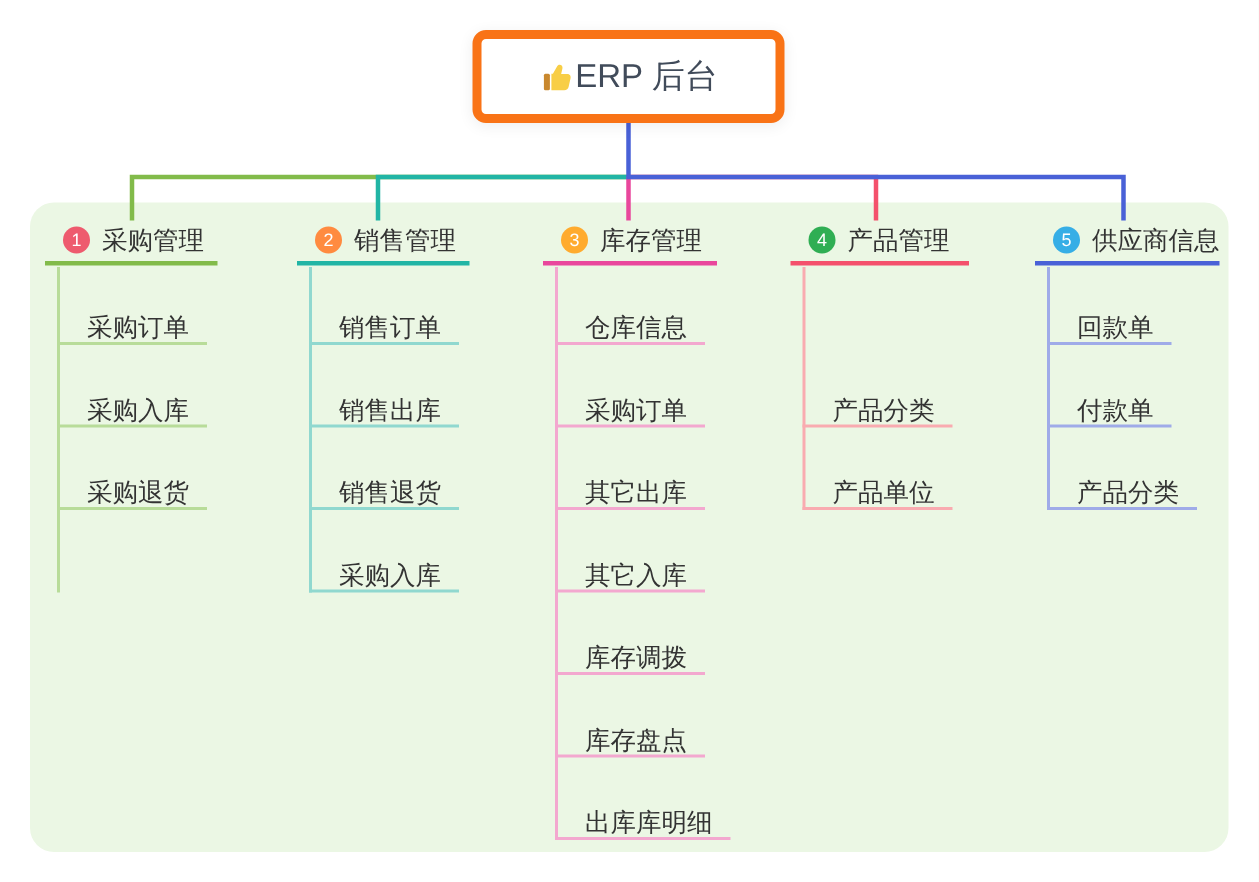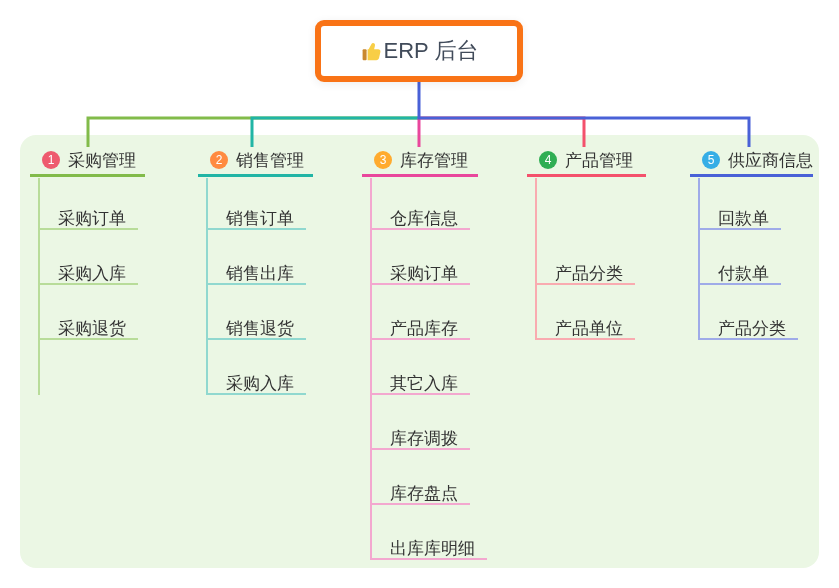--- a/index.html
+++ b/index.html
@@ -81,21 +81,21 @@
   <div class="item br2" style="left:206px;top:319px">销售退货</div>
   <div class="item br2" style="left:206px;top:374px">采购入库</div>
 
   <div class="hdr br3" style="left:362px;top:146px;width:104px;">
     <span class="badge">3</span>
     <span>库存管理</span>
   </div>
   <div class="vline br3" style="left:370px;top:178px;height:382px"></div>
   <div class="item br3" style="left:370px;top:209px">仓库信息</div>
   <div class="item br3" style="left:370px;top:264px">采购订单</div>
-  <div class="item br3" style="left:370px;top:319px">产品库存</div>
+  <div class="item br3" style="left:370px;top:319px">其它出库</div>
   <div class="item br3" style="left:370px;top:374px">其它入库</div>
   <div class="item br3" style="left:370px;top:429px">库存调拨</div>
   <div class="item br3" style="left:370px;top:484px">库存盘点</div>
   <div class="item br3" style="left:370px;top:539px">出库库明细</div>
 
   <div class="hdr br4" style="left:527px;top:146px;width:107px;">
     <span class="badge">4</span>
     <span>产品管理</span>
   </div>
   <div class="vline br4" style="left:535px;top:178px;height:162px"></div>

